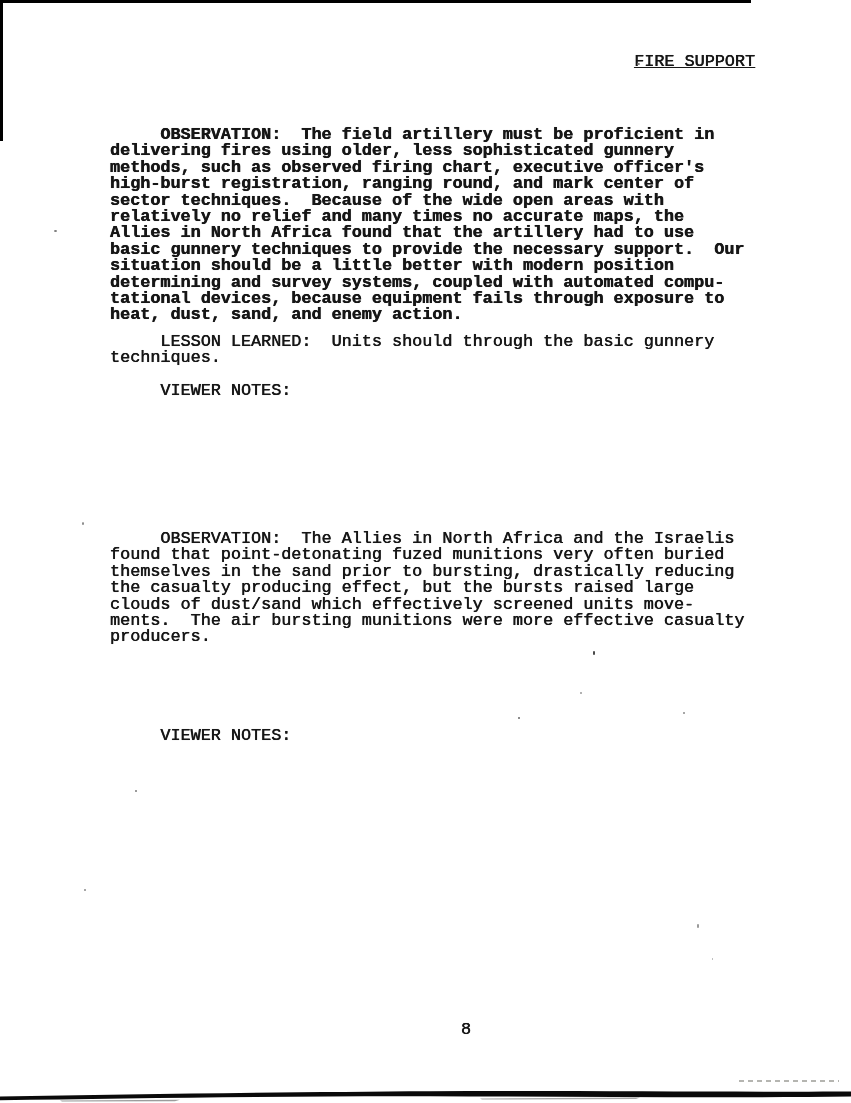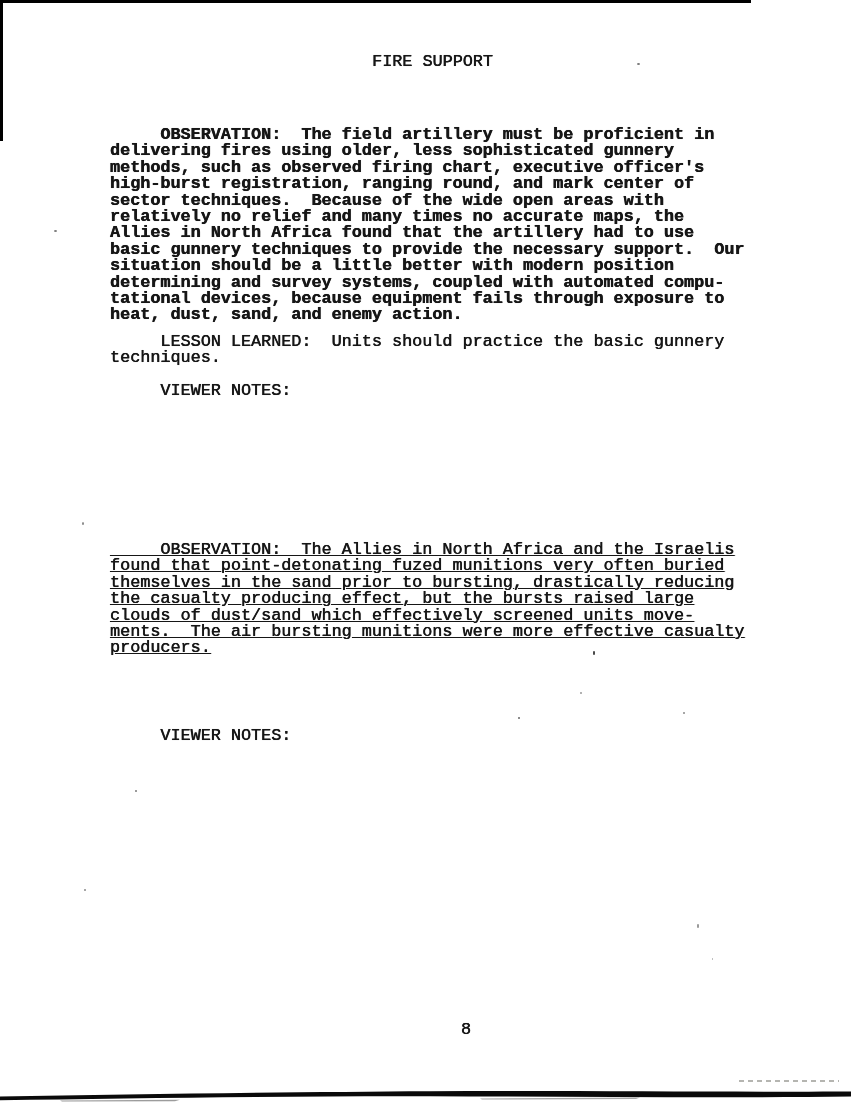--- a/index.html
+++ b/index.html
@@ -24,21 +24,22 @@
     line-height: 16.4px;
     white-space: pre;
     letter-spacing: 0;
     color: #161616;
     
     text-shadow: 0.35px 0 0 rgba(10,10,10,0.85), -0.2px 0 0 rgba(10,10,10,0.35), 0 0 0.7px rgba(20,20,20,0.45);
   }
   .centered {
     left: 110px;
     width: 645px;
-    text-align: center;
+    text-align: right;
+    text-decoration: underline;
   }
   .body-block {
     left: 110px;
   }
   .border-top {
     position: absolute;
     top: 0;
     left: 0;
     width: 751px;
     height: 3px;
@@ -90,27 +91,27 @@
 high-burst registration, ranging round, and mark center of
 sector techniques.  Because of the wide open areas with
 relatively no relief and many times no accurate maps, the
 Allies in North Africa found that the artillery had to use
 basic gunnery techniques to provide the necessary support.  Our
 situation should be a little better with modern position
 determining and survey systems, coupled with automated compu-
 tational devices, because equipment fails through exposure to
 heat, dust, sand, and enemy action.</pre>
 
-  <pre class="tw body-block" style="top:334px;">     LESSON LEARNED:  Units should practice the basic gunnery
+  <pre class="tw body-block" style="top:334px;">     LESSON LEARNED:  Units should through the basic gunnery
 techniques.</pre>
 
   <pre class="tw body-block" style="top:383px;">     VIEWER NOTES:</pre>
 
 
-  <pre class="tw body-block" style="top:542px;text-decoration:underline;">     OBSERVATION:  The Allies in North Africa and the Israelis
+  <pre class="tw body-block" style="top:531px;">     OBSERVATION:  The Allies in North Africa and the Israelis
 found that point-detonating fuzed munitions very often buried
 themselves in the sand prior to bursting, drastically reducing
 the casualty producing effect, but the bursts raised large
 clouds of dust/sand which effectively screened units move-
 ments.  The air bursting munitions were more effective casualty
 producers.</pre>
 
 
   <pre class="tw body-block" style="top:728px;">     VIEWER NOTES:</pre>
 

